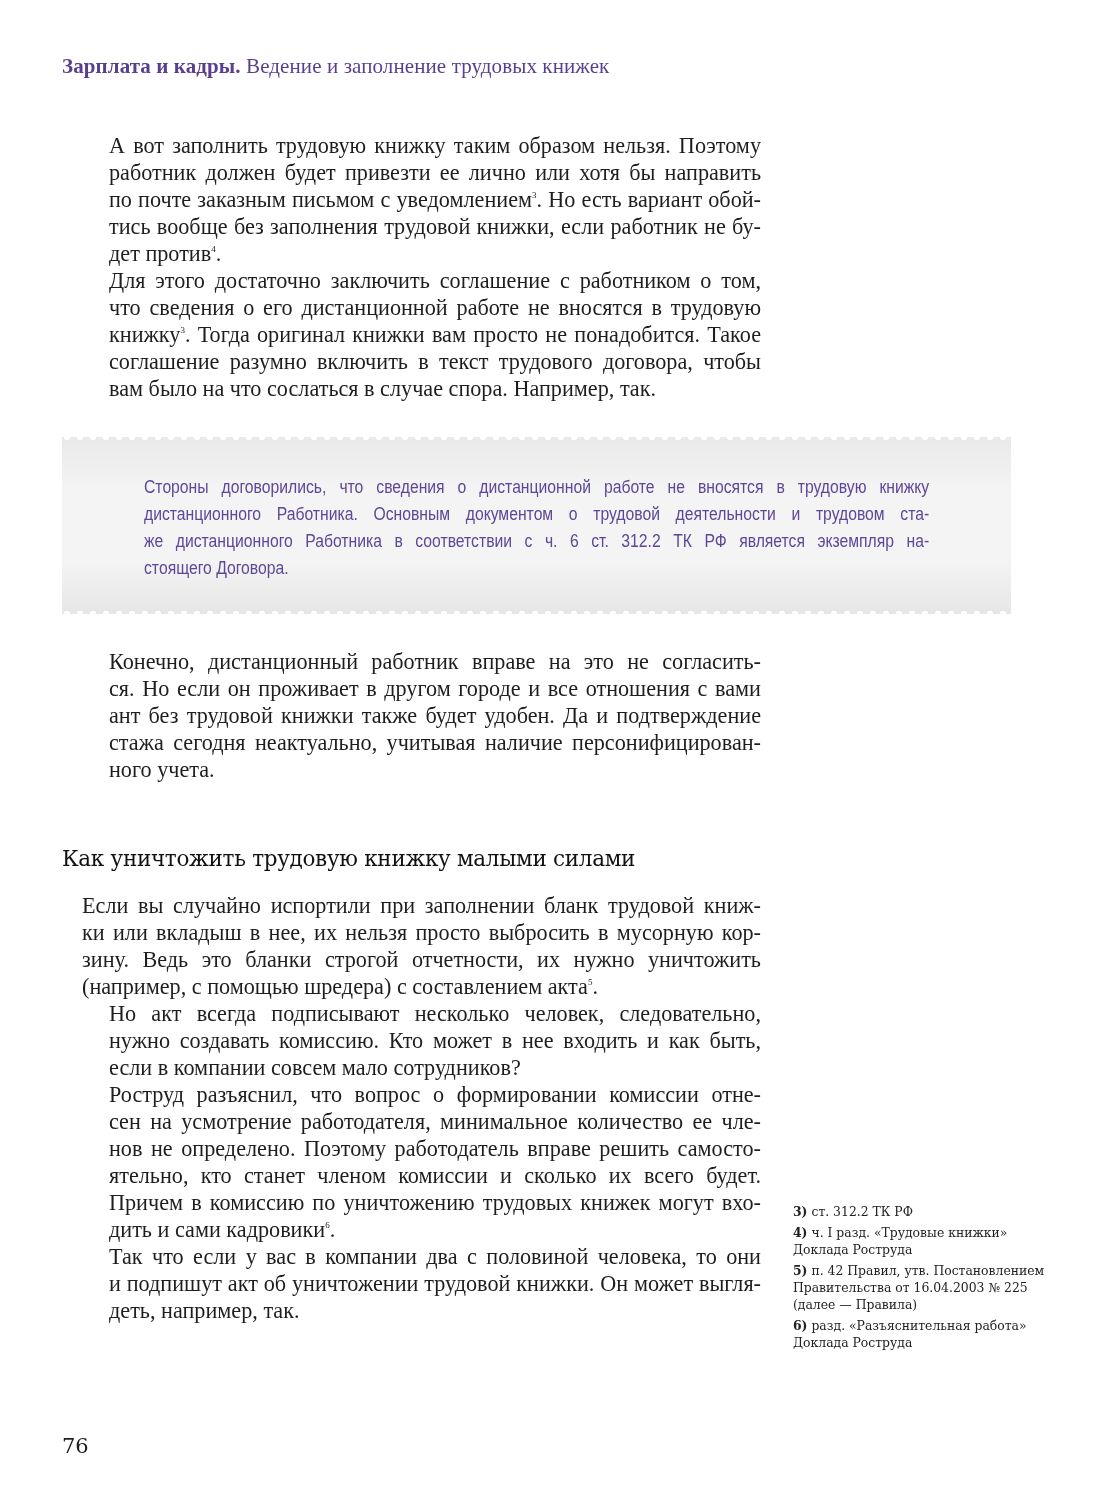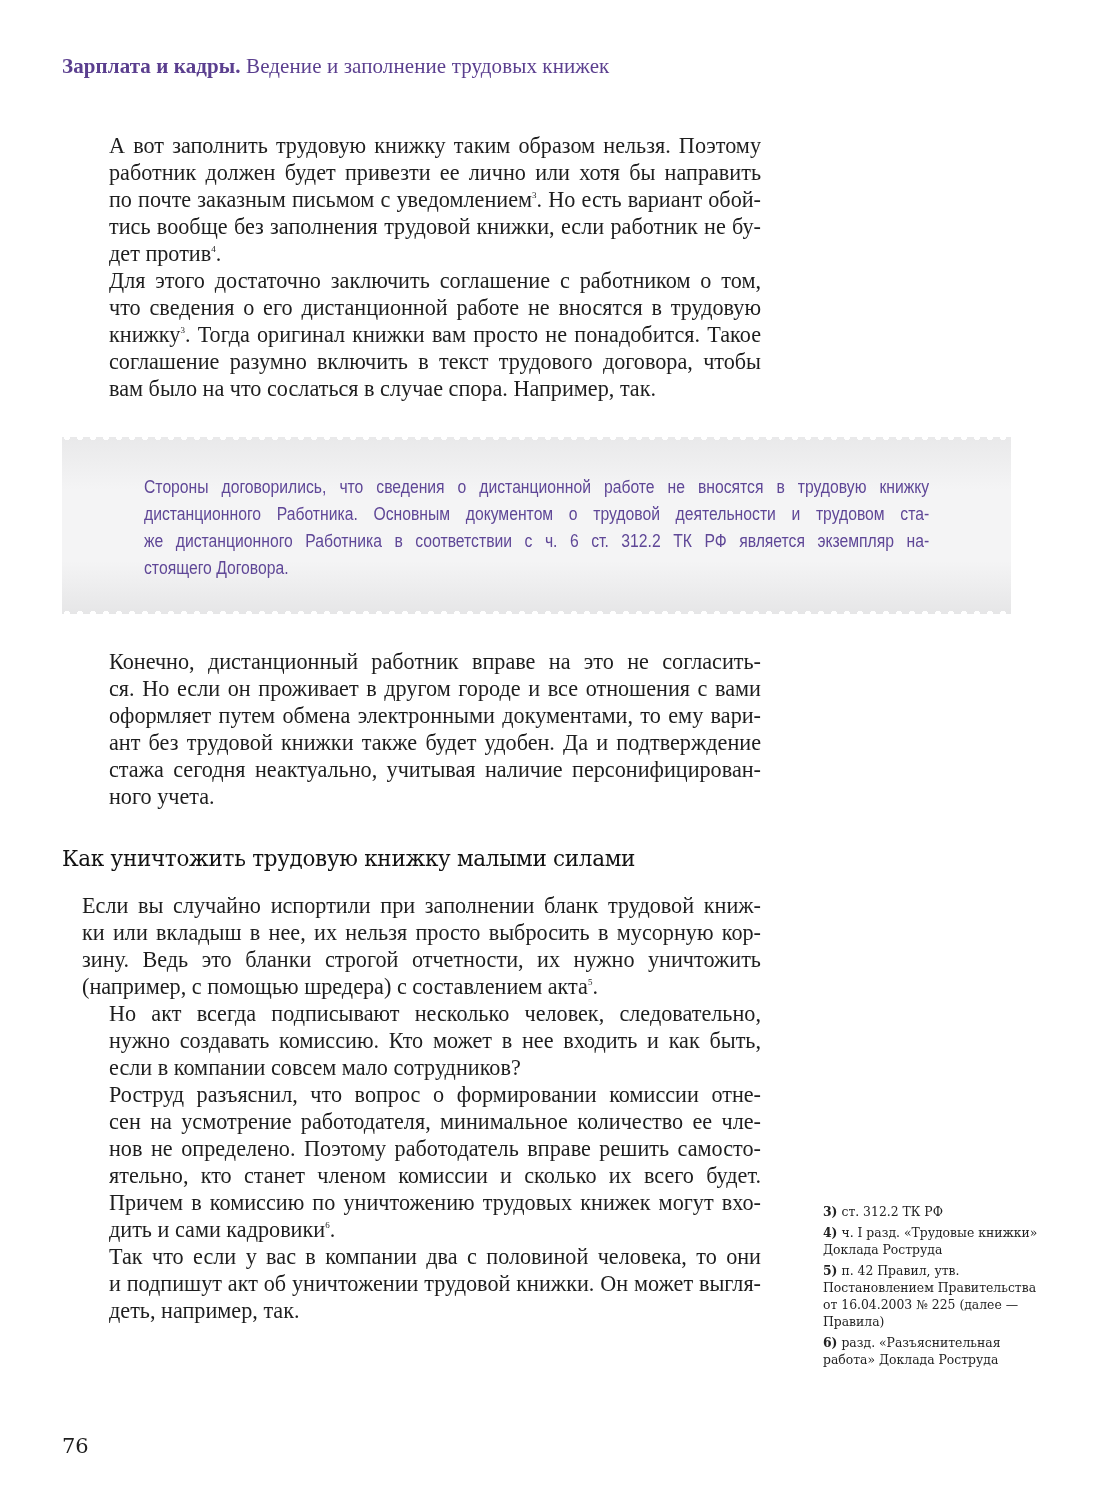--- a/index.html
+++ b/index.html
@@ -41,21 +41,21 @@
     .quote-text .ln.last { text-align-last: left; }
     .heading {
       position: absolute; left: 62px; top: 846px;
       font-family: "DejaVu Serif", serif; font-weight: normal; font-size: 21.5px;
       color: #111111; white-space: nowrap; letter-spacing: -0.3px;
     }
     .footnotes {
       position: absolute; left: 793px; top: 1203px; width: 260px;
       font-family: "DejaVu Serif", serif; font-size: 12.4px; line-height: 17px; color: #222222;
     }
-    .footnotes .fn { margin-bottom: 4px; margin-left: 30px; }
+    .footnotes .fn { margin-bottom: 4px; }
     .footnotes .num { font-weight: bold; }
     .page-number {
       position: absolute; left: 62px; top: 1434px;
       font-family: "DejaVu Serif", serif; font-size: 21px; color: #1e1e1e;
     }
   </style>
 </head>
 <body>
 
 <div class="running-header">
@@ -86,21 +86,20 @@
     <span class="ln">дистанционного Работника. Основным документом о трудовой деятельности и трудовом ста-</span>
     <span class="ln">же дистанционного Работника в соответствии с ч. 6 ст. 312.2 ТК РФ является экземпляр на-</span>
     <span class="ln last">стоящего Договора.</span>
   </div>
 </div>
 
 <div class="col" style="top:648px;">
   <p>
     <span class="ln">Конечно, дистанционный работник вправе на это не согласить-</span>
     <span class="ln">ся. Но если он проживает в другом городе и все отношения с вами</span>
-    <span class="ln">оформляет путем обмена электронными документами, то ему вари-</span>
     <span class="ln">ант без трудовой книжки также будет удобен. Да и подтверждение</span>
     <span class="ln">стажа сегодня неактуально, учитывая наличие персонифицирован-</span>
     <span class="ln last">ного учета.</span>
   </p>
 </div>
 
 <div class="heading">Как уничтожить трудовую книжку малыми силами</div>
 
 <div class="col" style="top:892px;">
   <p class="noindent">

